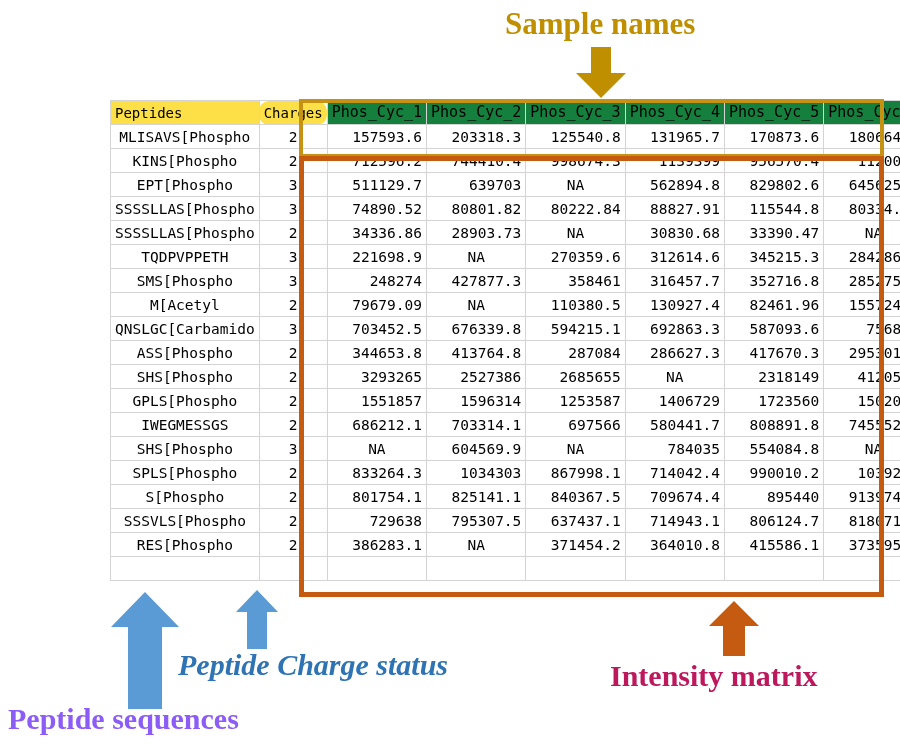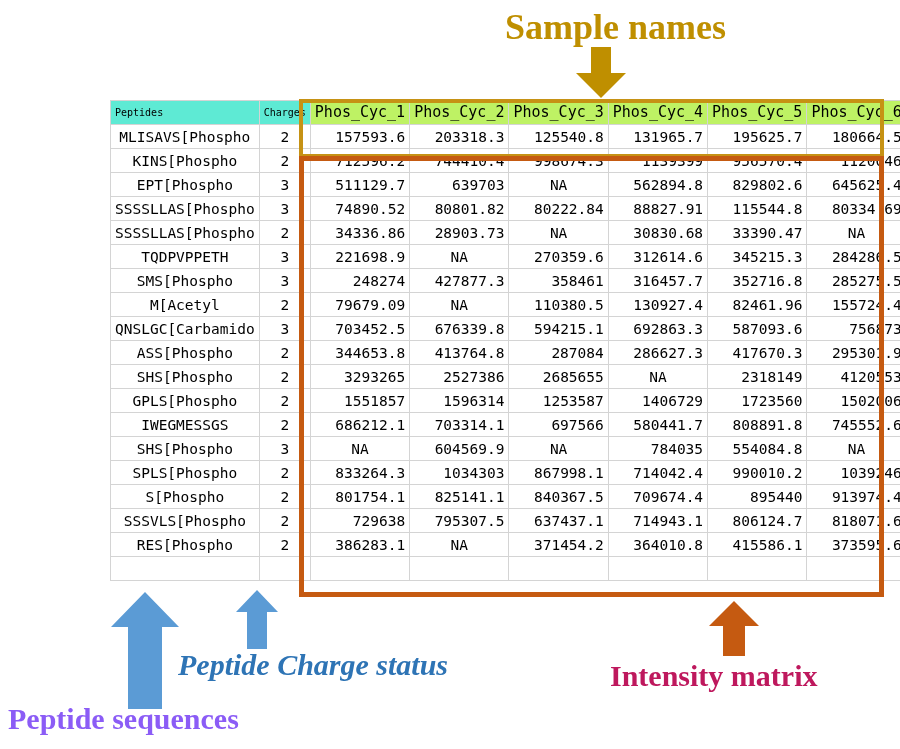--- a/index.html
+++ b/index.html
@@ -18,21 +18,21 @@
   
   .callout {
     position: absolute;
     font-family: "Liberation Serif", serif;
     font-weight: bold;
     white-space: nowrap;
   }
   #sample-names-label {
     left: 505px;
     top: 6px;
-    font-size: 36px;
+    font-size: 31px;
     color: #bf8f00;
   }
   #peptide-charge-label {
     left: 178px;
     top: 648px;
     font-size: 30px;
     color: #2e74b5;
     font-style: italic;
   }
   #peptide-sequences-label {
@@ -74,32 +74,32 @@
     height: 24px;
     padding: 0 4px;
     overflow: hidden;
     white-space: nowrap;
     font-weight: normal;
     box-sizing: border-box;
     vertical-align: middle;
   }
   
   .col-pep   { width: 100px; }
-  .col-chg   { width: 90px;  }
+  .col-chg   { width: 90px; border-radius: 10px;  }
   .col-smp   { width: 97px;  }
 
   th.hdr-label {
-    background: #5eead4;
+    background: #fde047;
     text-align: left;
     height: 56px;
-    font-size: 10px;
+    font-size: 14px;
     vertical-align: middle;
   }
   th.hdr-sample {
-    background: #bef264;
+    background: #15803d;
     text-align: left;
     height: 56px;
     font-size: 15px;
     line-height: 19px;
     vertical-align: middle;
     white-space: normal;
     word-break: break-all;
   }
   td.cell-pep {
     text-align: center;
@@ -155,21 +155,21 @@
     </tr>
   </thead>
   <tbody id="table-body">
       <tr>
         <td class="col-pep cell-pep">MLISAVS[Phospho</td>
         <td class="col-chg cell-chg">2</td>
         <td class="col-smp cell-num">157593.6</td>
         <td class="col-smp cell-num">203318.3</td>
         <td class="col-smp cell-num">125540.8</td>
         <td class="col-smp cell-num">131965.7</td>
-        <td class="col-smp cell-num">195625.7</td>
+        <td class="col-smp cell-num">170873.6</td>
         <td class="col-smp cell-num">180664.5</td>
       </tr>
       <tr>
         <td class="col-pep cell-pep">KINS[Phospho</td>
         <td class="col-chg cell-chg">2</td>
         <td class="col-smp cell-num">712596.2</td>
         <td class="col-smp cell-num">744410.4</td>
         <td class="col-smp cell-num">998674.3</td>
         <td class="col-smp cell-num">1139399</td>
         <td class="col-smp cell-num">956570.4</td>

